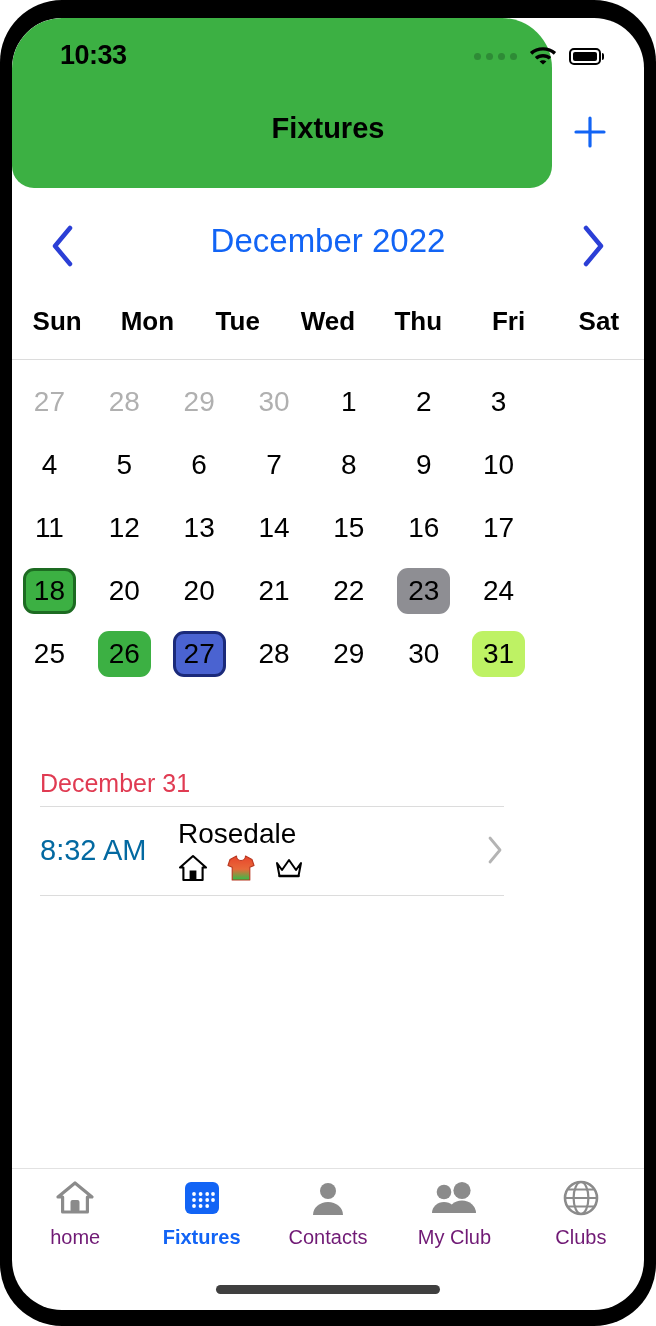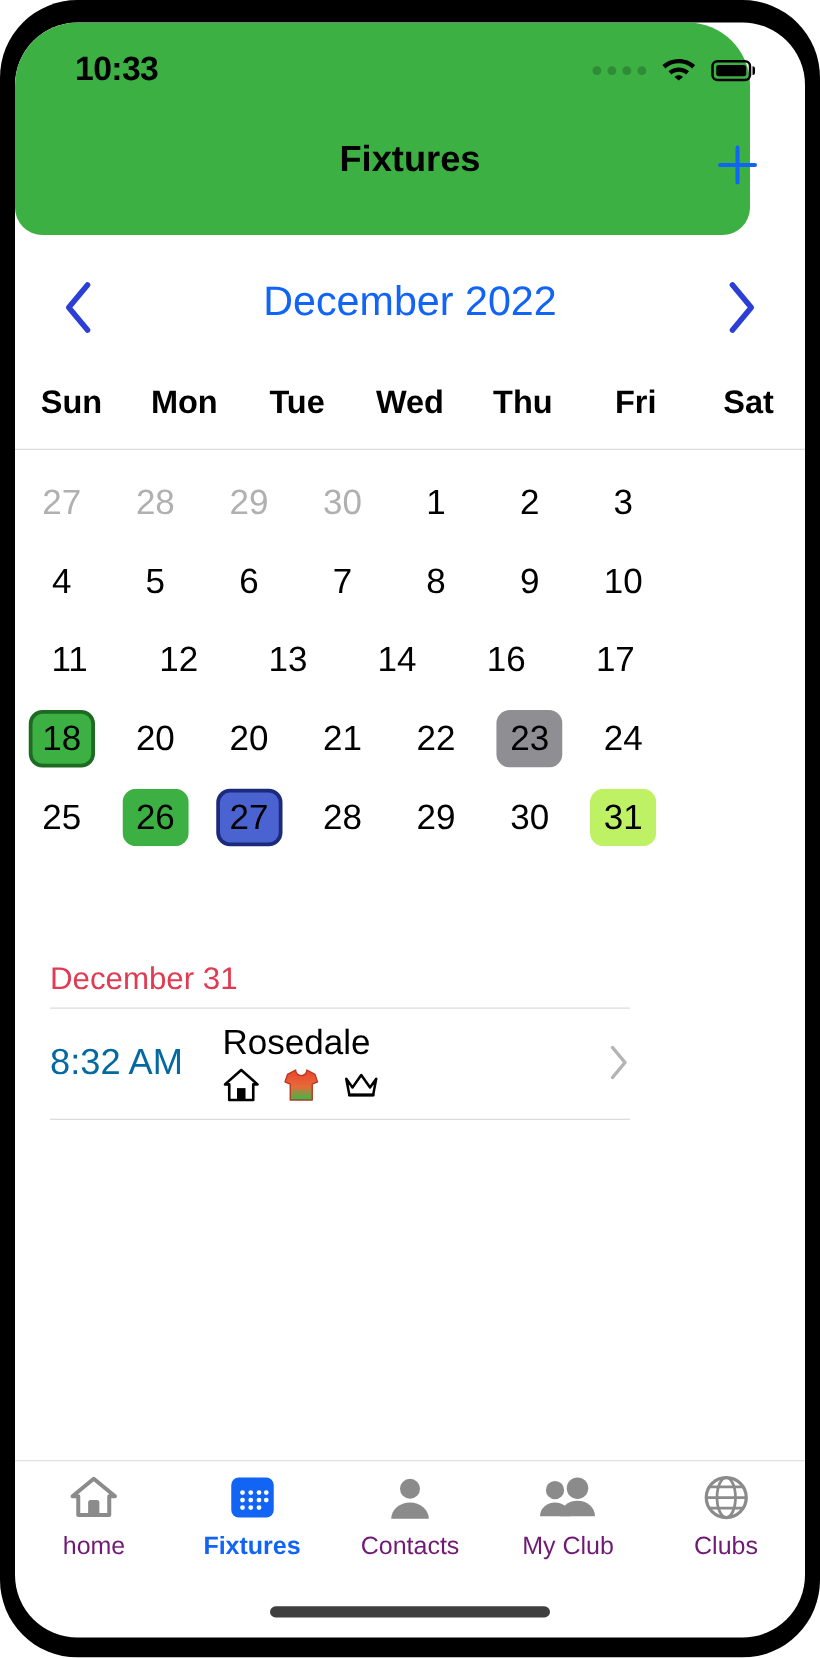--- a/index.html
+++ b/index.html
@@ -31,21 +31,21 @@
     background: #ffffff;
     border-radius: 50px;
     overflow: hidden;
   }
 
   
   #header {
     position: absolute;
     left: 0;
     top: 0;
-    width: 588px;
+    width: 540px;
     height: 170px;
     background: #3cb043;
     border-top-left-radius: 50px;
     border-top-right-radius: 50px;
     border-bottom-left-radius: 22px;
     border-bottom-right-radius: 22px;
     z-index: 5;
     padding-left: 28px;
   }
 
@@ -416,20 +416,23 @@
             <span class="pill">11</span>
           </div>
           <div class="cell">
             <span class="pill">12</span>
           </div>
           <div class="cell">
             <span class="pill">13</span>
           </div>
           <div class="cell">
             <span class="pill">14</span>
+          </div>
+          <div class="cell">
+            <span class="pill">15</span>
           </div>
           <div class="cell">
             <span class="pill">16</span>
           </div>
           <div class="cell">
             <span class="pill">17</span>
           </div>
         </div>
         <div class="week">
           <div class="cell">

